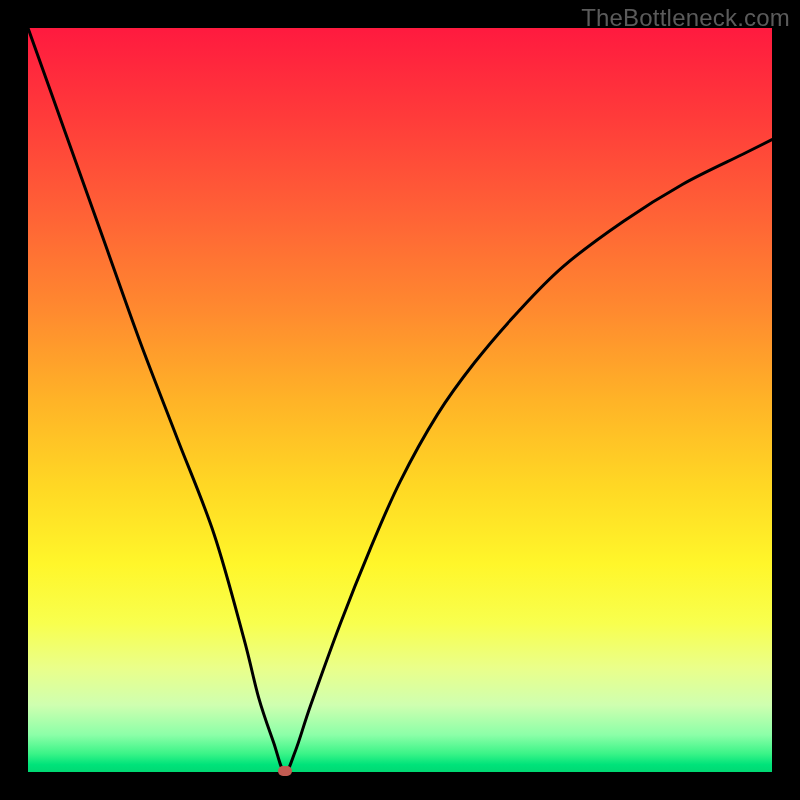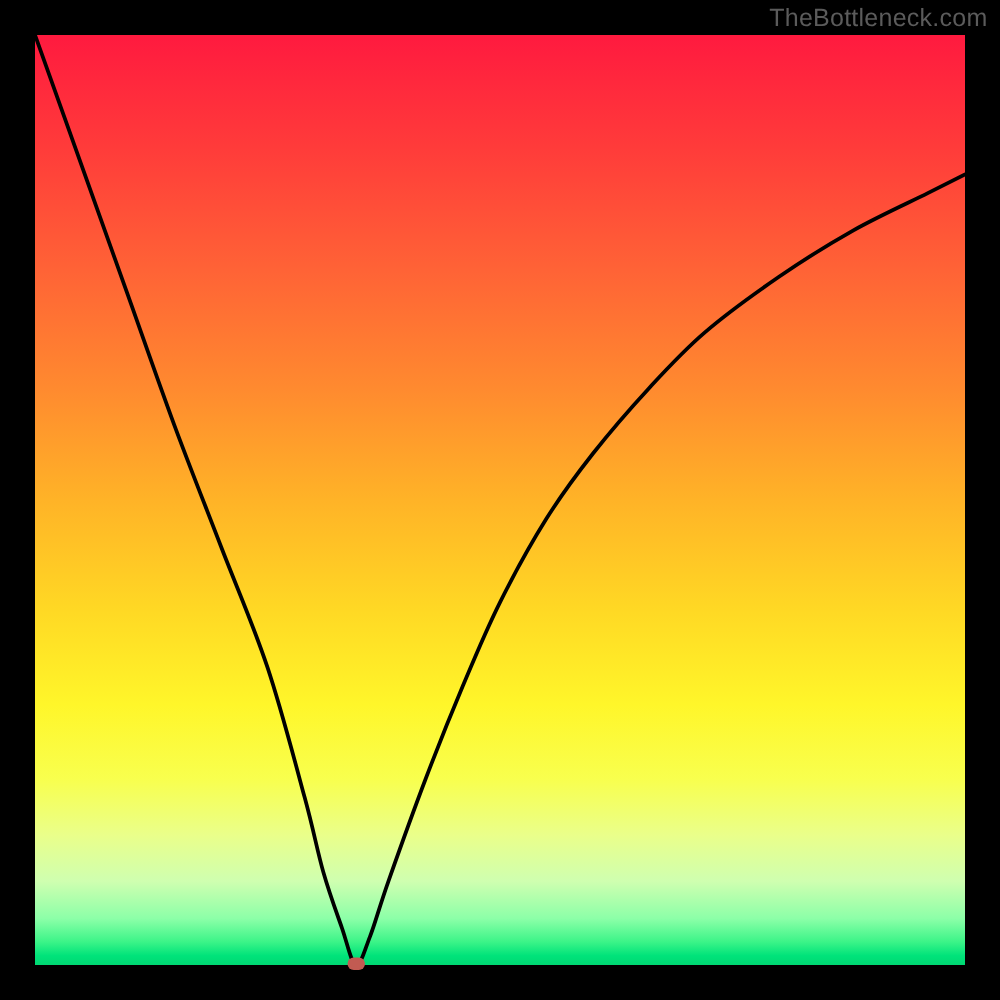--- a/index.html
+++ b/index.html
@@ -15,21 +15,21 @@
     position: relative;
     width: 800px;
     height: 800px;
     background: #000;
   }
   .watermark {
     position: absolute;
     top: 4px;
     right: 10px;
     color: #5b5b5b;
-    font-size: 20px;
+    font-size: 24px;
     font-weight: 500;
     letter-spacing: 0.2px;
     user-select: none;
   }
   .plot-area {
     position: absolute;
     left: 28px;
     top: 28px;
     width: 744px;
     height: 744px;

